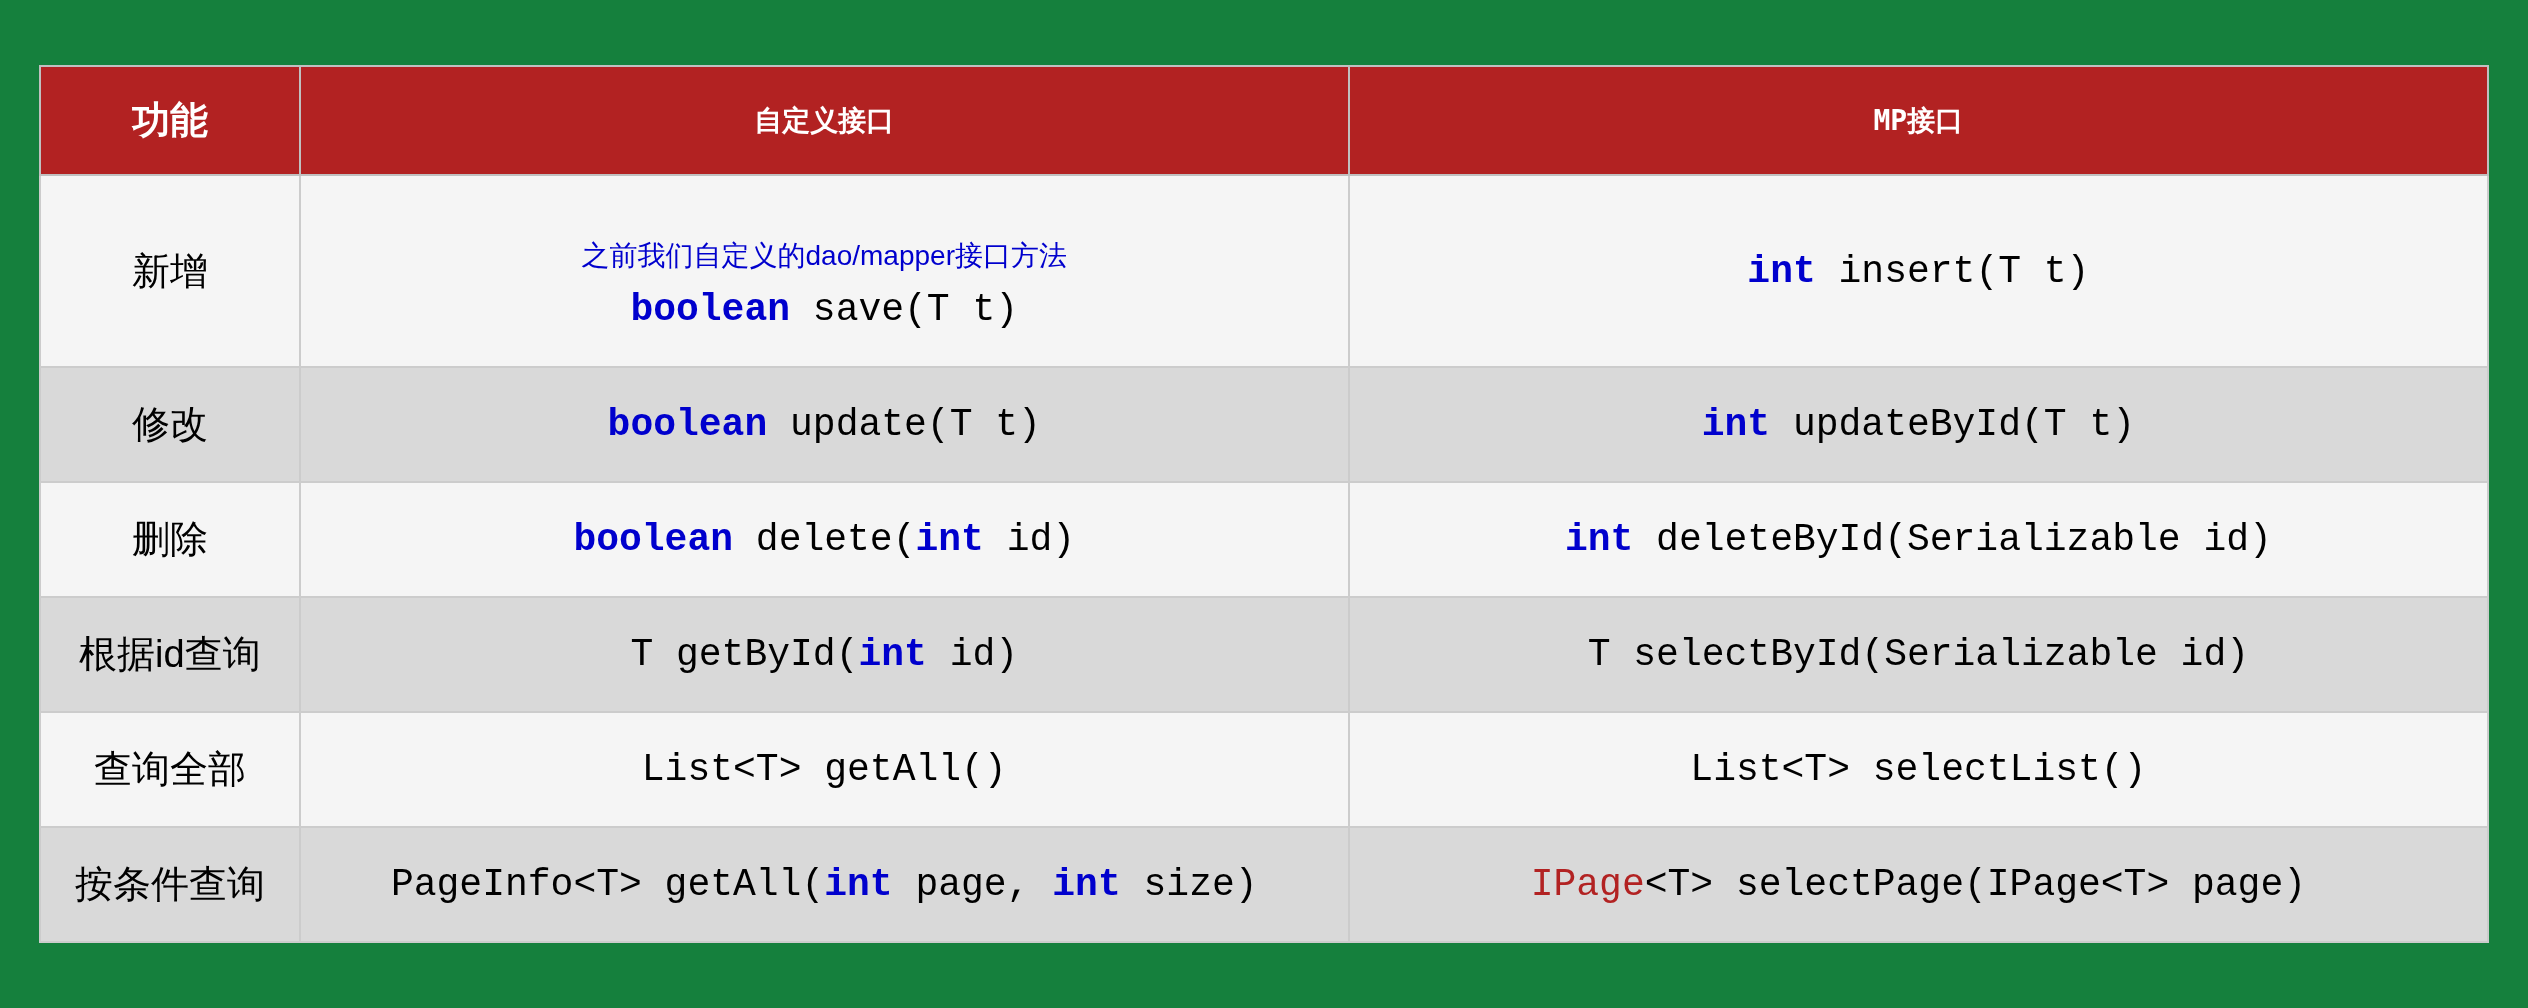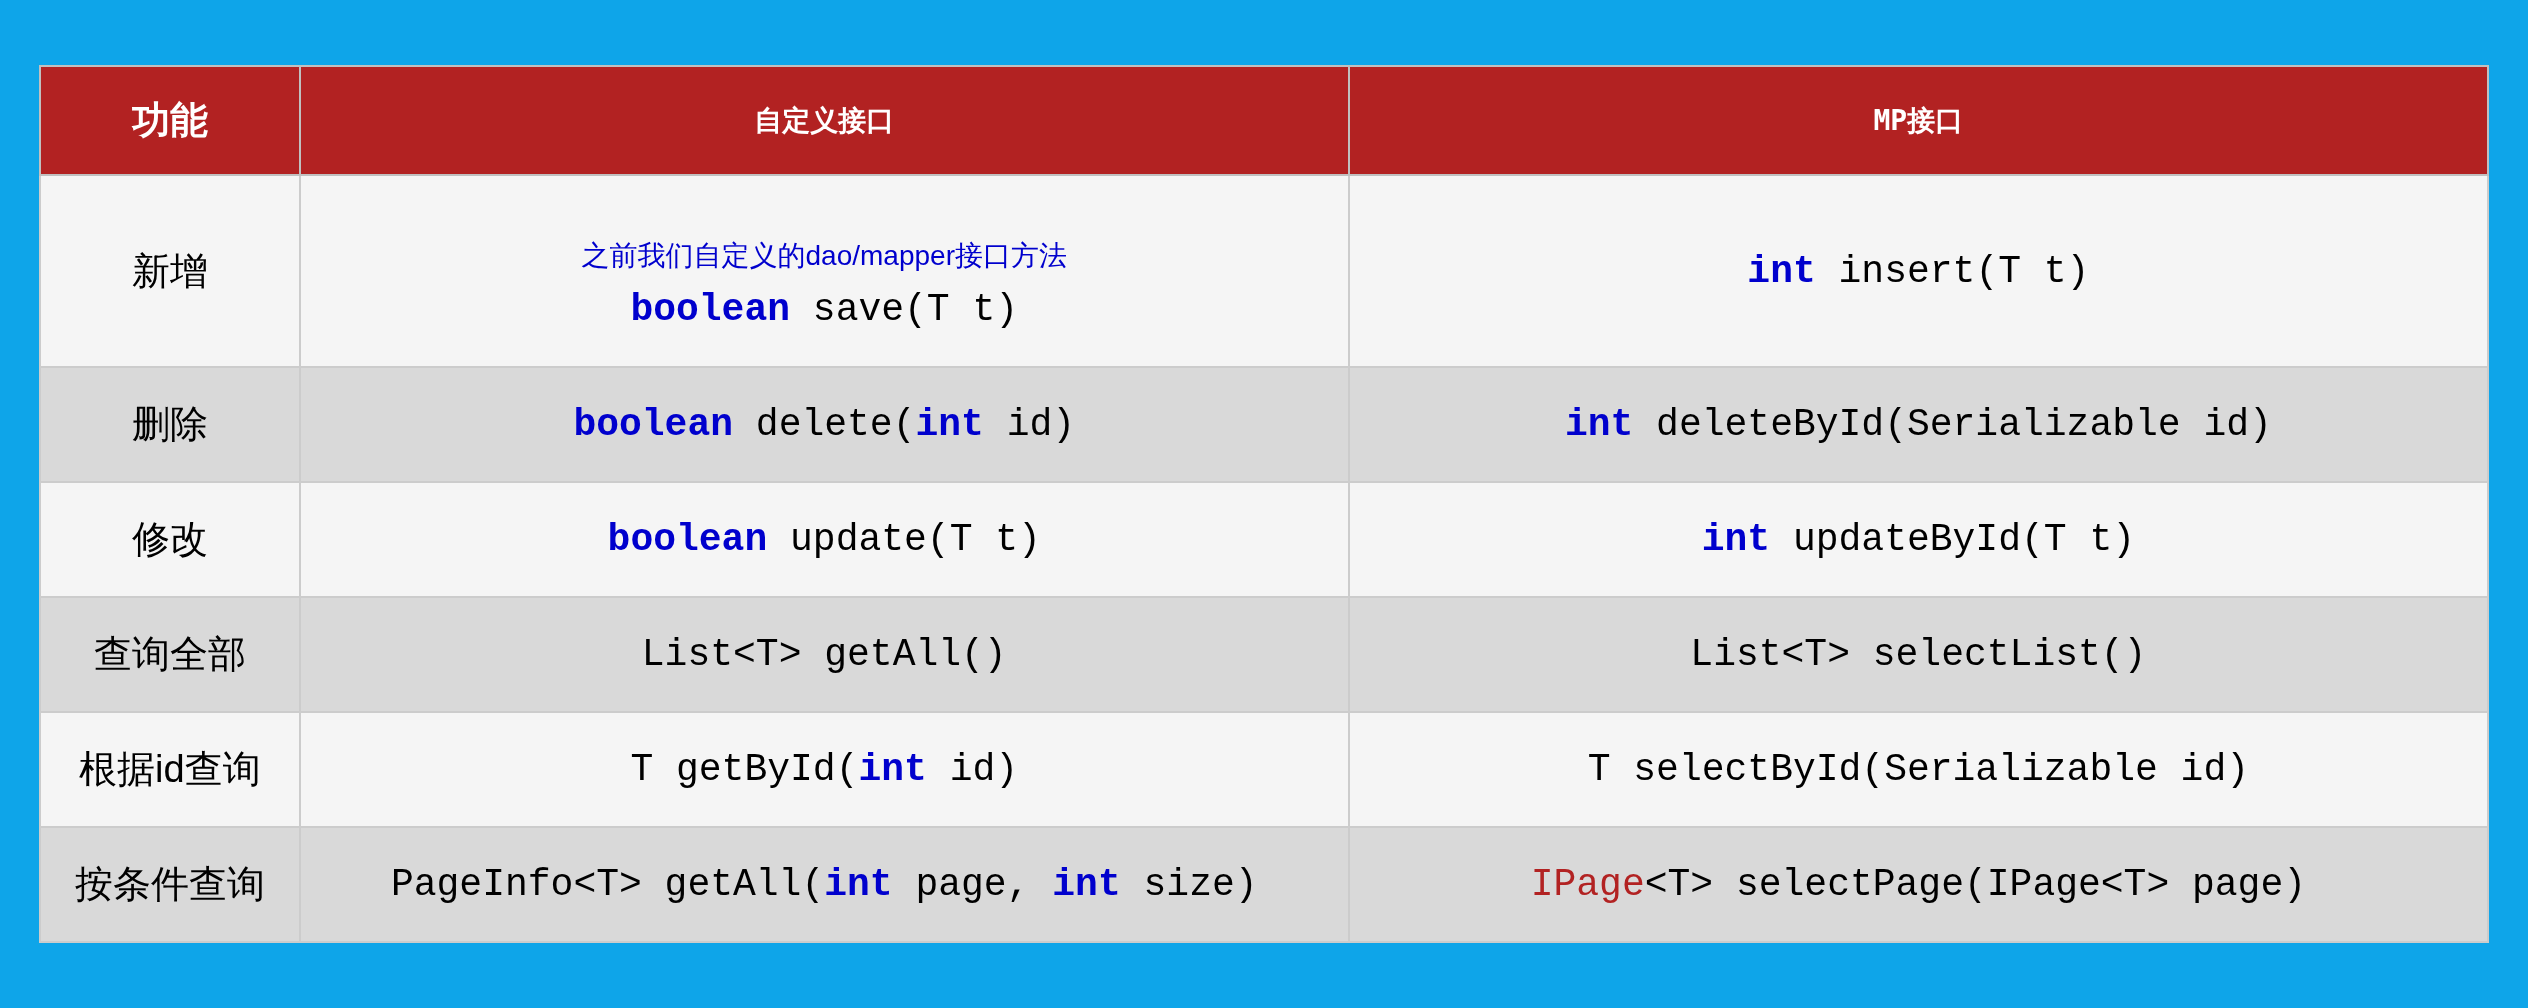--- a/index.html
+++ b/index.html
@@ -16,21 +16,21 @@
       min-height: 100vh;
       font-family: 'SimHei', 'Microsoft YaHei', 'STHeiti', monospace, sans-serif;
     }
 
     .table-wrapper {
       width: 2528px;
       min-height: 1008px;
       display: flex;
       align-items: center;
       justify-content: center;
-      background: #0ea5e9;
+      background: #15803d;
       padding: 20px;
     }
 
     table {
       width: 2450px;
       border-collapse: collapse;
       font-size: 38px;
     }
 
     thead tr th {
@@ -121,38 +121,38 @@
         </th>
       </tr>
     </thead>
     <tbody id="table-body">
     <tr>
           <td class="col-feature"><span class="feature-bold">新增</span></td>
           <td class="col-custom code-text"><span class="annotation">之前我们自定义的dao/mapper接口方法</span><span class="keyword-blue">boolean</span> save(T t)</td>
           <td class="col-mp code-text"><span class="keyword-blue">int</span> insert(T t)</td>
         </tr>
         <tr>
+          <td class="col-feature"><span class="feature-bold">修改</span></td>
+          <td class="col-custom code-text"><span class="keyword-blue">boolean</span> update(T t)</td>
+          <td class="col-mp code-text"><span class="keyword-blue">int</span> updateById(T t)</td>
+        </tr>
+        <tr>
           <td class="col-feature"><span class="feature-bold">删除</span></td>
           <td class="col-custom code-text"><span class="keyword-blue">boolean</span> delete(<span class="keyword-blue">int</span> id)</td>
           <td class="col-mp code-text"><span class="keyword-blue">int</span> deleteById(Serializable id)</td>
         </tr>
         <tr>
-          <td class="col-feature"><span class="feature-bold">修改</span></td>
-          <td class="col-custom code-text"><span class="keyword-blue">boolean</span> update(T t)</td>
-          <td class="col-mp code-text"><span class="keyword-blue">int</span> updateById(T t)</td>
+          <td class="col-feature"><span class="feature-bold">根据id查询</span></td>
+          <td class="col-custom code-text">T getById(<span class="keyword-blue">int</span> id)</td>
+          <td class="col-mp code-text">T selectById(Serializable id)</td>
         </tr>
         <tr>
           <td class="col-feature"><span class="feature-bold">查询全部</span></td>
           <td class="col-custom code-text">List&lt;T&gt; getAll()</td>
           <td class="col-mp code-text">List&lt;T&gt; selectList()</td>
-        </tr>
-        <tr>
-          <td class="col-feature"><span class="feature-bold">根据id查询</span></td>
-          <td class="col-custom code-text">T getById(<span class="keyword-blue">int</span> id)</td>
-          <td class="col-mp code-text">T selectById(Serializable id)</td>
         </tr>
         <tr>
           <td class="col-feature"><span class="feature-bold">按条件查询</span></td>
           <td class="col-custom code-text">PageInfo&lt;T&gt; getAll(<span class="keyword-blue">int</span> page, <span class="keyword-blue">int</span> size)</td>
           <td class="col-mp code-text"><span class="keyword-red">IPage</span>&lt;T&gt; selectPage(IPage&lt;T&gt; page)</td>
         </tr>
       </tbody>
   </table>
 </div>
 

